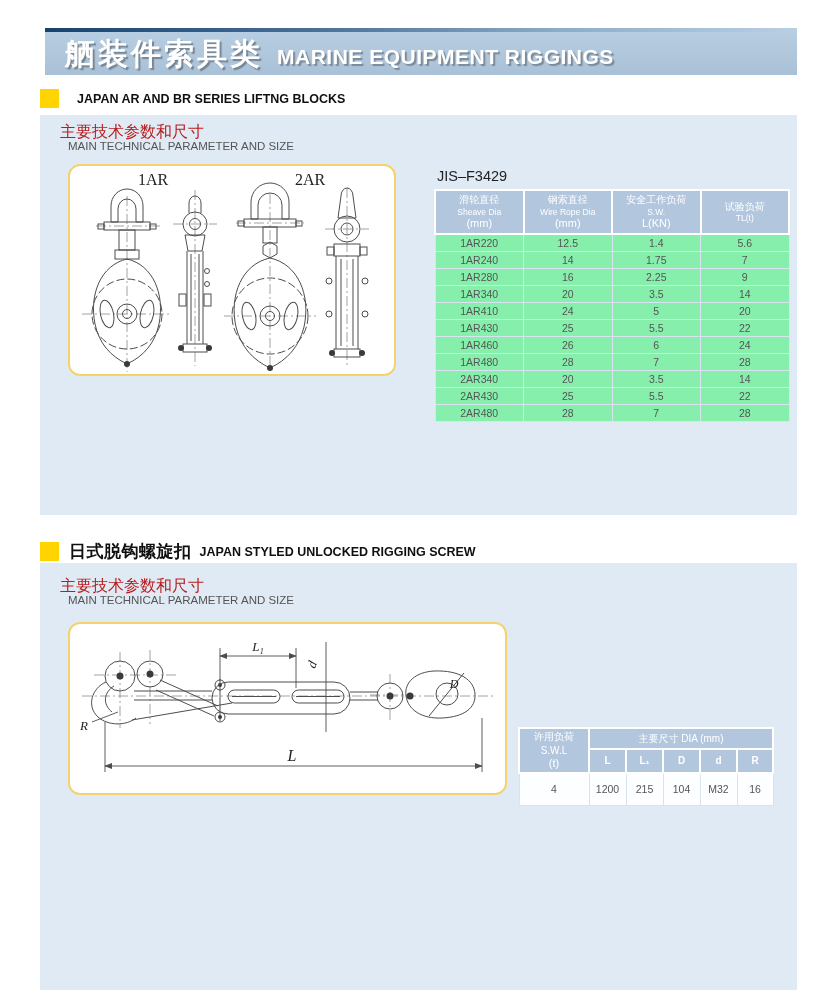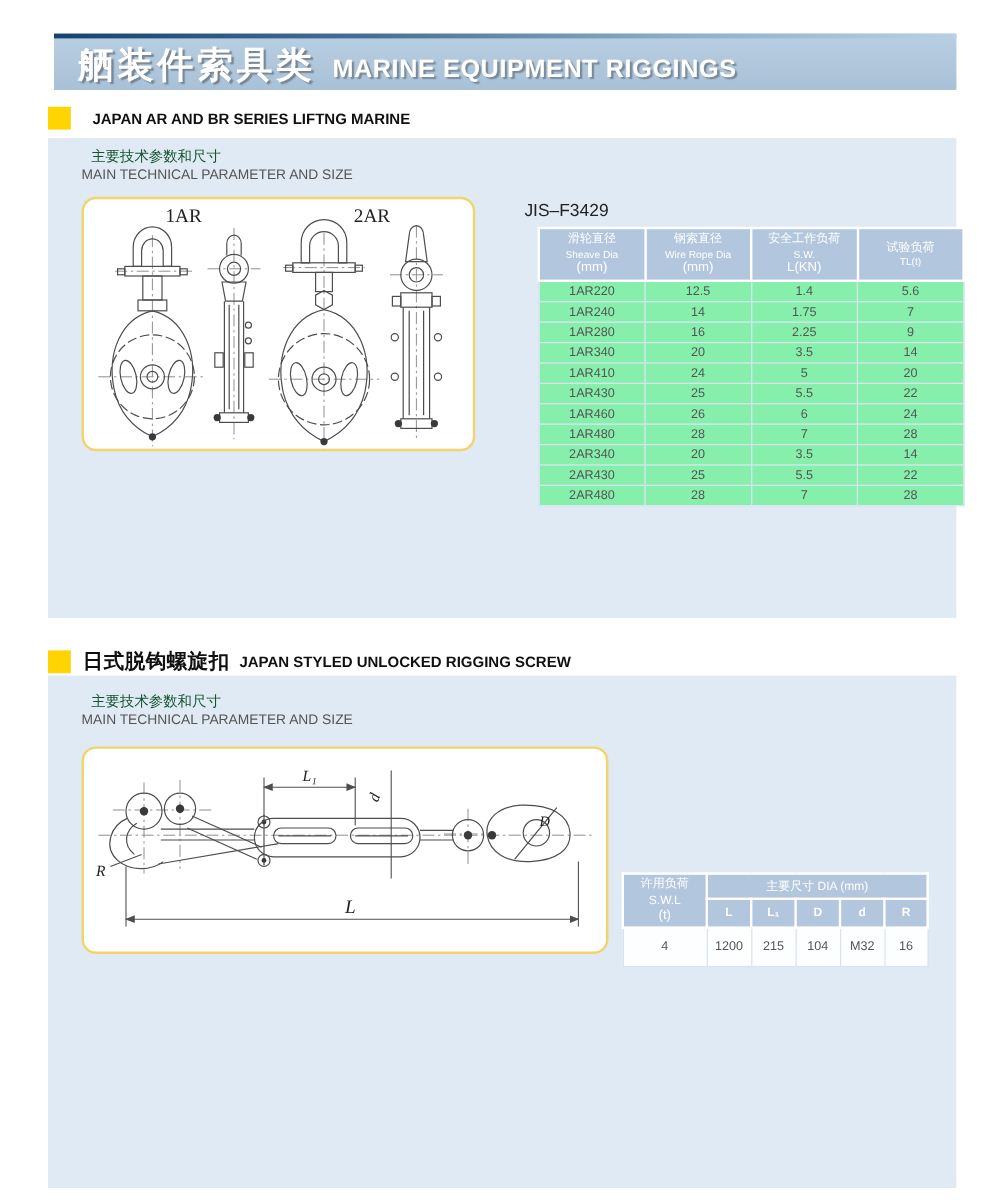--- a/index.html
+++ b/index.html
@@ -19,32 +19,32 @@
   
   .sec-head{position:absolute;left:40px;display:flex;align-items:center;}
   .bullet{width:19px;height:19px;background:#ffd401;margin-right:10px;flex:0 0 auto;}
   .sec-zh{font-size:17px;font-weight:bold;color:#101010;letter-spacing:.5px;}
   .sec-en{font-size:12.5px;font-weight:bold;color:#101010;margin-left:8px;}
 
   
   .panel{position:absolute;left:40px;width:757px;background:#e0eaf4;}
   #panel1{top:115px;height:400px;}
   #panel2{top:563px;height:427px;}
-  .param-zh{position:absolute;left:76px;font-size:12px;color:#14532d;}
+  .param-zh{position:absolute;left:60px;font-size:16px;color:#b91c1c;}
   .param-en{position:absolute;left:68px;font-size:11.5px;color:#555;}
 
   
   .draw-box{position:absolute;background:#fff;border:2px solid #f3d36b;border-radius:12px;box-sizing:border-box;}
   #draw1{left:68px;top:164px;width:328px;height:212px;}
   #draw2{left:68px;top:622px;width:439px;height:173px;}
   .jis{position:absolute;left:437px;top:168px;font-size:14.5px;color:#222;}
 
   
   table{border-collapse:collapse;}
-  #t1{position:absolute;left:448px;top:189px;width:356px;table-layout:fixed;}
+  #t1{position:absolute;left:434px;top:189px;width:356px;table-layout:fixed;}
   #t1 th{background:#b2c7de;border:2px solid #fff;color:#fff;font-weight:normal;height:37px;
          padding:2px 1px;vertical-align:middle;text-align:center;}
   .h-zh{font-size:10px;line-height:1.35;display:block;}
   .h-en{font-size:8.5px;line-height:1.25;display:block;}
   .h-unit{font-size:11px;line-height:1.25;display:block;}
   #t1 td{border:1px solid #d9e4f0;background:#86efac;font-size:10.5px;color:#555;
          text-align:center;height:16px;padding:0;}
 
   #t2{position:absolute;left:518px;top:727px;width:254px;table-layout:fixed;}
   #t2 th{background:#b2c7de;border:2px solid #fff;color:#fff;font-weight:normal;
@@ -69,21 +69,21 @@
   <div class="banner">
     <div class="banner-strip"></div>
     <div class="banner-row">
       <span class="banner-zh">舾装件索具类</span>
       <span class="banner-en">MARINE EQUIPMENT RIGGINGS</span>
     </div>
   </div>
 
   <div class="sec-head" style="top:89px;">
     <span class="bullet"></span>
-    <span class="sec-en">JAPAN AR AND BR SERIES LIFTNG MARINE</span>
+    <span class="sec-en">JAPAN AR AND BR SERIES LIFTNG BLOCKS</span>
   </div>
 
   <div class="panel" id="panel1"></div>
   <div class="param-zh" style="top:122px;">主要技术参数和尺寸</div>
   <div class="param-en" style="top:140px;">MAIN TECHNICAL PARAMETER AND SIZE</div>
 
   <div class="draw-box" id="draw1">
     <svg width="324" height="208" viewBox="0 0 324 208">
 
       <text class="lbl-serif" x="83" y="19" font-size="16" text-anchor="middle">1AR</text>

